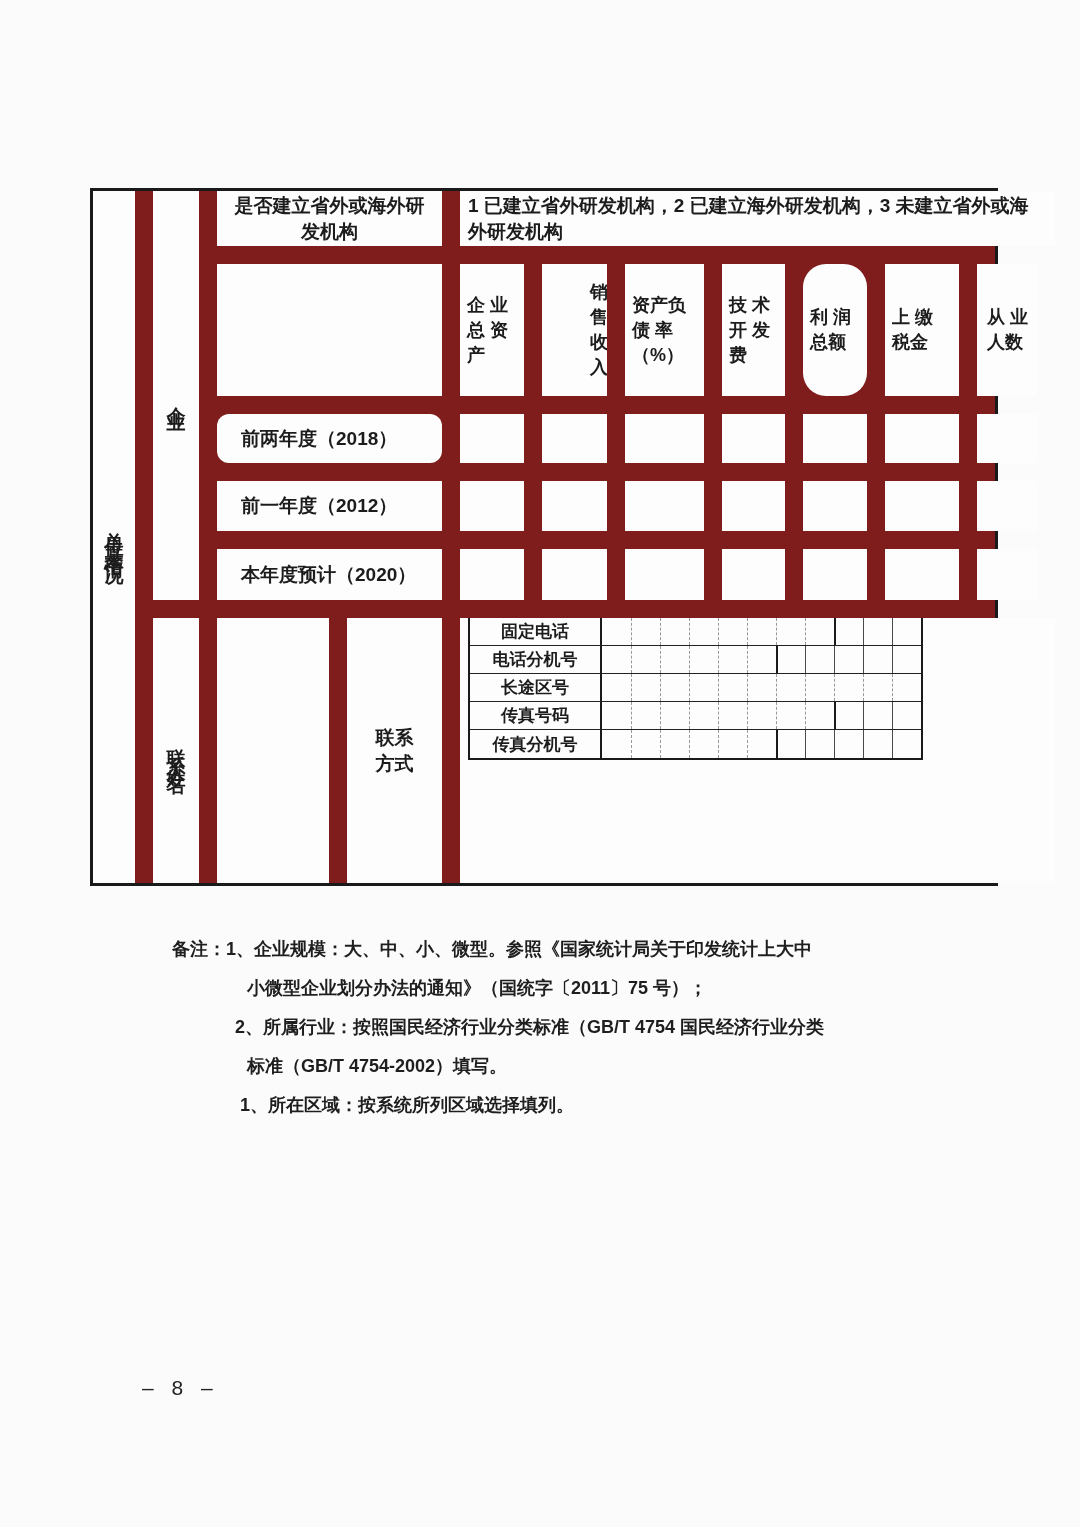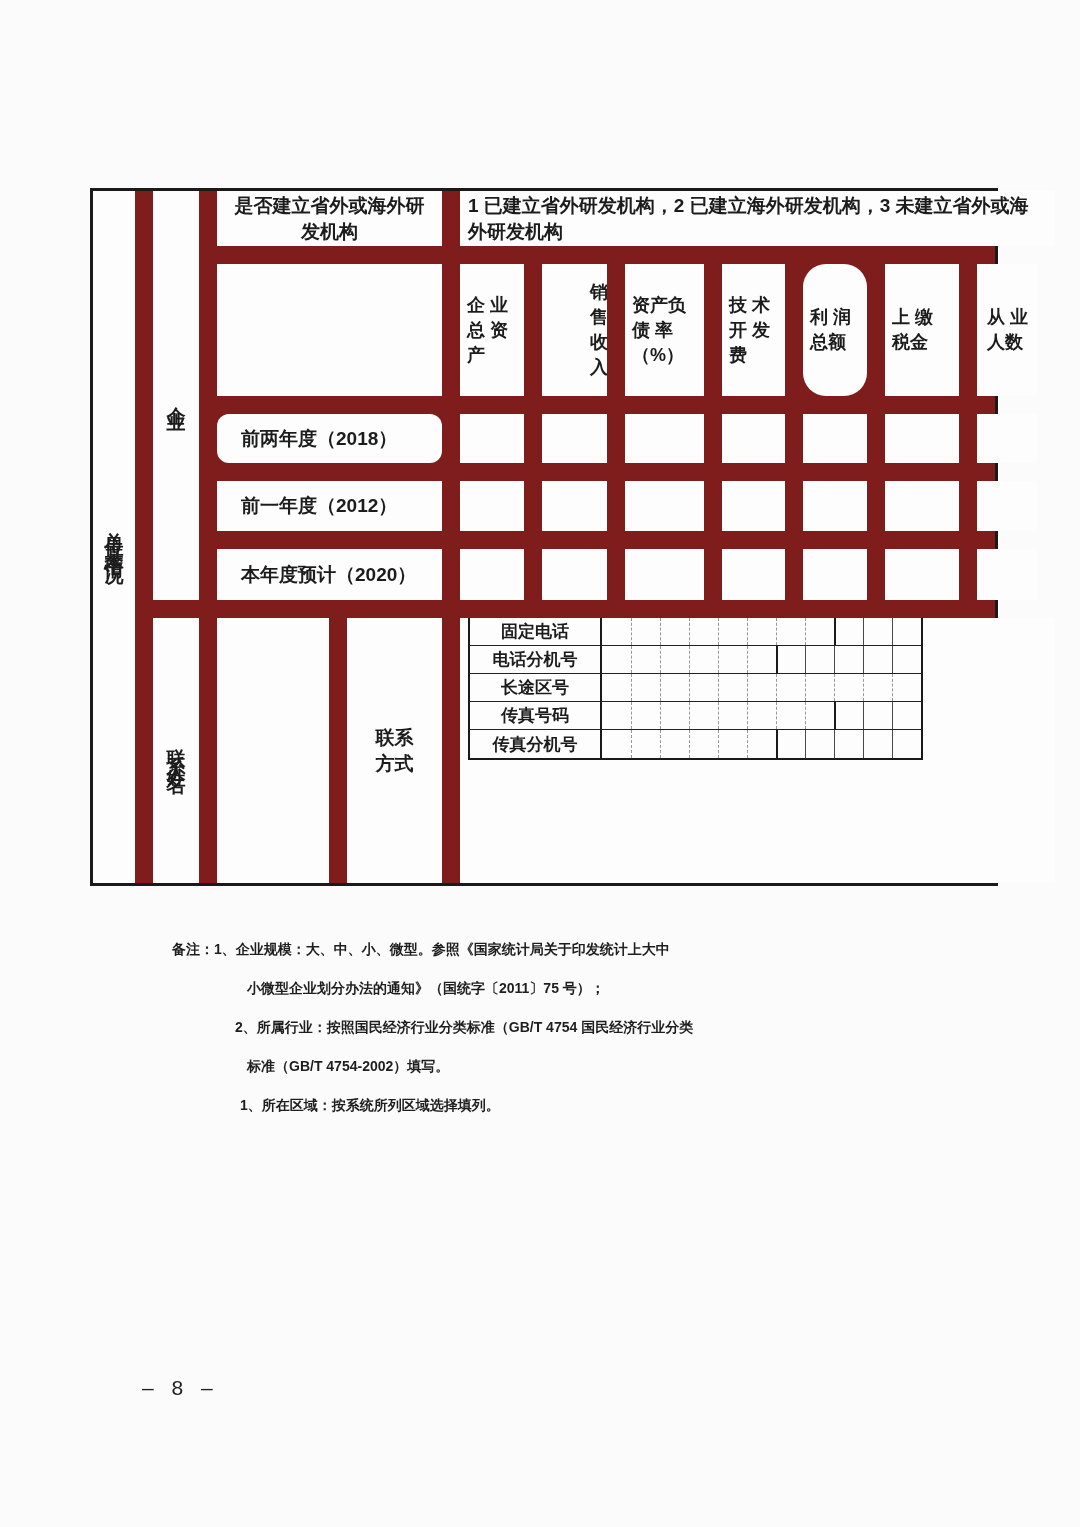--- a/index.html
+++ b/index.html
@@ -55,21 +55,21 @@
     font-size:17px; font-weight:600;
   }
   .p-cell { width:29px; height:100%; }
   .p-cell.dash { border-left:1px dashed #999; }
   .p-cell.thin { border-left:1px solid #4a4a4a; }
   .p-cell.bold { border-left:2.5px solid #1a1a1a; }
 
   
   .notes {
     position:absolute; left:172px; top:930px; width:840px;
-    font-size:14px; font-weight:600; line-height:39px; color:#1e1e1e;
+    font-size:18px; font-weight:600; line-height:39px; color:#1e1e1e;
   }
   .notes > div { white-space:nowrap; }
   .notes > div:nth-child(2) { padding-left:75px; }
   .notes > div:nth-child(3) { padding-left:63px; }
   .notes > div:nth-child(4) { padding-left:75px; }
   .notes > div:nth-child(5) { padding-left:68px; }
 
   .pageno {
     position:absolute; left:142px; top:1376px;
     font-size:21px; font-weight:500; letter-spacing:6px; color:#222;

